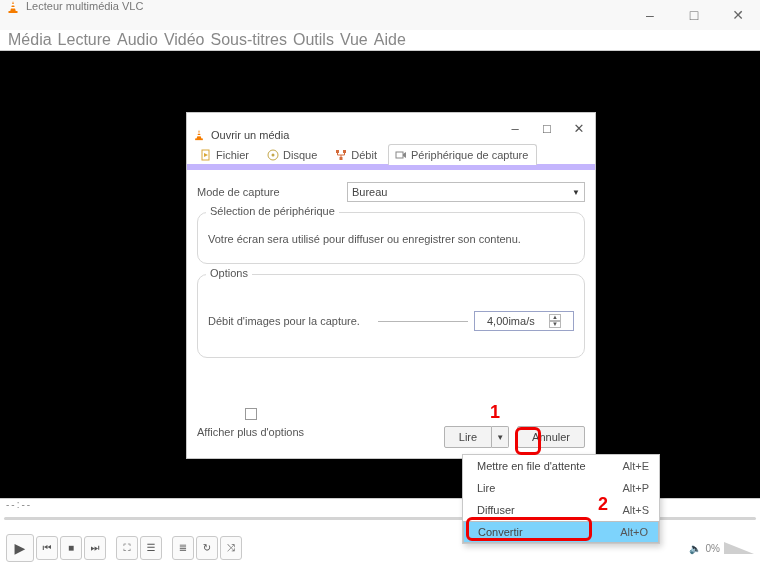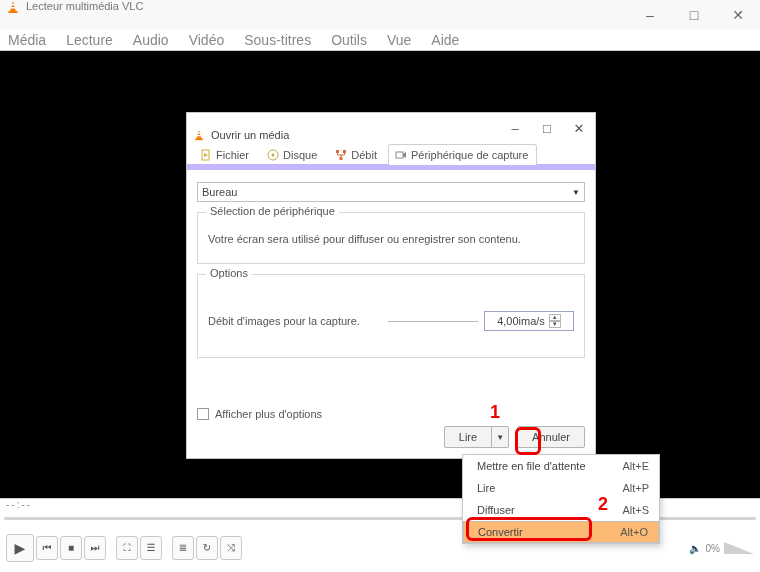--- a/index.html
+++ b/index.html
@@ -4,21 +4,21 @@
 <style>
   *{box-sizing:border-box;margin:0;padding:0;font-family:"Segoe UI",Tahoma,sans-serif;}
   body{width:760px;height:572px;overflow:hidden;background:#fff;position:relative;font-size:11px;}
   
   .vlc-window{width:760px;height:572px;display:flex;flex-direction:column;background:#fff;}
   .titlebar{height:30px;display:flex;align-items:flex-start;padding-left:6px;color:#777;background:#f8f8f8;}
   .titlebar .cone{margin-right:6px;}
   .cone svg{display:block;}
   .win-controls{margin-left:auto;display:flex;}
   .win-btn{width:44px;height:30px;display:flex;align-items:center;justify-content:center;color:#666;background:transparent;border:none;font-size:14px;}
-  .menubar{height:20px;display:flex;align-items:center;gap:20px;padding:0 8px;color:#888;font-size:14px;}
+  .menubar{height:20px;display:flex;align-items:center;gap:6px;padding:0 8px;color:#888;font-size:16px;}
   .video-area{flex:1;background:#000;border:1px solid #ccc;border-left:none;border-right:none;position:relative;}
   .bottom-bar{height:48px;display:flex;align-items:center;padding:4px 6px;gap:2px;color:#555;}
   .timecode{font-size:10px;color:#888;letter-spacing:2px;margin-bottom:2px;padding-left:6px;}
   .track{height:12px;position:relative;}
   .track::before{content:"";display:block;position:absolute;left:4px;right:4px;top:5px;height:3px;background:#d4d4d4;border-radius:2px;}
   .ctrl{width:22px;height:24px;display:flex;align-items:center;justify-content:center;border:1px solid #c9c9c9;background:#fafafa;border-radius:3px;font-size:10px;color:#555;line-height:1;}
   .ctrl.big{width:28px;height:28px;font-size:14px;}
   .spacer{flex:1;}
   .volume{display:flex;align-items:center;gap:4px;color:#888;font-size:10px;}
   .volume .tri{width:0;height:0;border-left:30px solid #cfcfcf;border-top:12px solid transparent;display:inline-block;}
@@ -30,36 +30,36 @@
   .dlg-btn{width:32px;height:26px;display:flex;align-items:center;justify-content:center;color:#555;font-size:13px;}
   .tabs{display:flex;border-bottom:6px solid #c4b5fd;padding:0 6px;gap:2px;margin-top:2px;}
   .tab{display:flex;align-items:center;gap:4px;padding:4px 8px 4px 6px;border:1px solid transparent;border-bottom:none;color:#555;font-size:11px;position:relative;top:1px;}
   .tab.active{border-color:#d0d0d0;background:#fff;border-radius:3px 3px 0 0;}
   .tab .ic{width:12px;height:12px;display:inline-block;}
   .dlg-body{padding:8px 10px 6px 10px;}
   .row{display:flex;align-items:center;margin:4px 0;}
   .row .lbl{flex:0 0 150px;color:#555;}
   .sel{flex:1;height:20px;border:1px solid #bfbfbf;padding:1px 4px;font-size:11px;color:#444;display:flex;align-items:center;justify-content:space-between;background:#fff;}
   .sel .arrow{font-size:8px;color:#333;}
-  .grp{border:1px solid #d8d8d8;border-radius:0;margin:10px 0 4px 0;padding:20px 10px 18px 10px;position:relative;font-size:11px;color:#555;}
+  .grp{border:1px solid #d8d8d8;border-radius:10px;margin:10px 0 4px 0;padding:20px 10px 18px 10px;position:relative;font-size:11px;color:#555;}
   .grp .legend{position:absolute;top:-8px;left:8px;background:#fff;padding:0 4px;color:#555;}
-  .spin{width:90px;height:20px;border:1px solid #9aa3c8;display:flex;align-items:center;justify-content:center;padding:0 2px;font-size:11px;color:#444;background:#fff;}
+  .spin{width:100px;height:20px;border:1px solid #9aa3c8;display:flex;align-items:center;justify-content:space-between;padding:0 12px;font-size:11px;color:#444;background:#fff;}
   .spin .btns{width:12px;display:flex;flex-direction:column;margin-left:4px;}
   .spin .btns span{height:7px;border:1px solid #b7b7b7;font-size:6px;line-height:5px;text-align:center;color:#555;}
   .dlg-footer{display:flex;align-items:flex-start;padding:6px 10px 10px 10px;gap:8px;}
-  .chk{display:flex;align-items:center;gap:6px;color:#555;font-size:11px;}
+  .chk{display:flex;align-items:center;gap:6px;color:#555;font-size:11px;flex-direction:column;}
   .chk .box{width:12px;height:12px;border:1px solid #999;background:#fff;}
   .btnbar{margin-left:auto;display:flex;gap:0;margin-top:18px;}
   .btn{height:22px;border:1px solid #b3b3b3;background:#f3f3f3;padding:0 14px;font-size:11px;color:#444;display:flex;align-items:center;justify-content:center;}
   .btn.small{padding:0 4px;font-size:8px;min-width:16px;}
   
   .menu{position:absolute;left:462px;top:454px;width:198px;background:#fff;border:1px solid #c8c8c8;box-shadow:2px 3px 6px rgba(0,0,0,.18);z-index:20;font-size:11px;color:#444;}
   .menu-item{display:flex;align-items:center;height:22px;padding:0 10px 0 14px;justify-content:flex-end;}
   .menu-item .k{margin-left:auto;color:#555;}
-  .menu-item.sel{background:#fdba74;}
+  .menu-item.sel{background:#7dd3fc;}
   
   .anno{position:absolute;border:3px solid #ef0000;border-radius:6px;z-index:30;pointer-events:none;}
   .anno-txt{position:absolute;color:#ef0000;font-weight:bold;font-size:18px;z-index:30;pointer-events:none;}
 </style>
 </head>
 <body>
 
 <div class="vlc-window">
   <div class="titlebar">
     <span class="cone">
@@ -155,20 +155,21 @@
     <div class="tab active">
       <span class="ic"><svg width="12" height="12" viewBox="0 0 12 12">
             <rect x="1" y="3" width="7" height="6" fill="none" stroke="#888" stroke-width="1"></rect>
             <polygon points="8,5 11,3 11,9 8,7" fill="#888"></polygon>
           </svg></span>
       <span>Périphérique de capture</span>
     </div>
   </div>
   <div class="dlg-body">
     <div class="row">
+      <span class="lbl">Mode de capture</span>
       <div class="sel">
         <span>Bureau</span>
         <span class="arrow">▼</span>
       </div>
     </div>
     <div class="grp">
       <span class="legend">Sélection de périphérique</span>
       <div>Votre écran sera utilisé pour diffuser ou enregistrer son contenu.</div>
     </div>
     <div class="grp" style="padding:32px 10px 22px 10px;">

